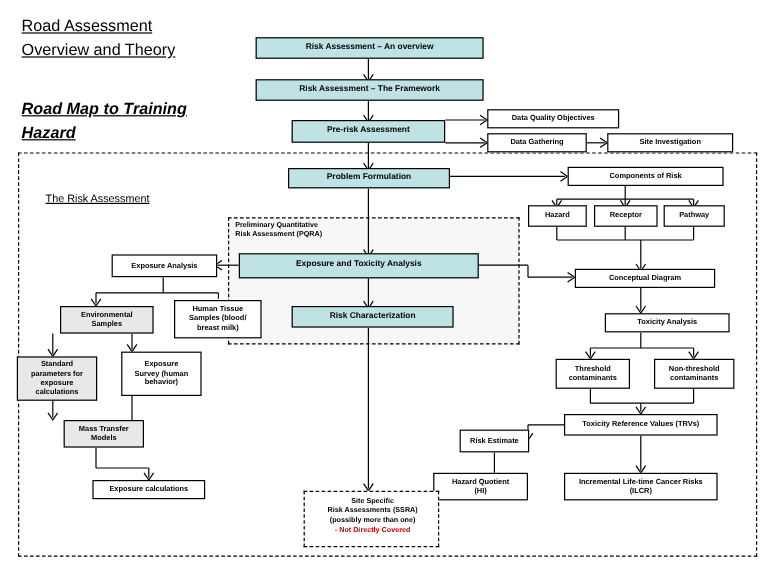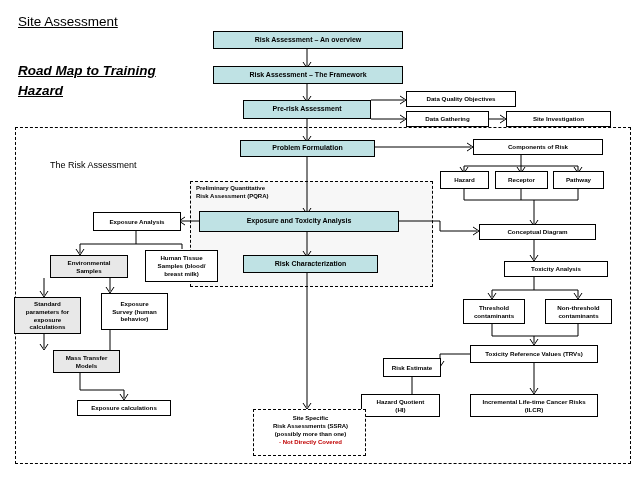--- a/index.html
+++ b/index.html
@@ -20,20 +20,21 @@
   .title-line {
     position: absolute;
     font-size: 13.5px;
     color: #000;
     text-decoration: underline;
     white-space: nowrap;
   }
   .title-line.bold-italic {
     font-weight: bold;
     font-style: italic;
+    margin-top: 20px;
   }
   .node {
     position: absolute;
     box-sizing: border-box;
     border: 1px solid #000;
     display: flex;
     align-items: center;
     justify-content: center;
     text-align: center;
     font-size: 6.2px;
@@ -83,26 +84,27 @@
     stroke: #000;
     stroke-width: 1;
     fill: none;
   }
 </style>
 </head>
 <body>
 
 <div id="canvas">
 
-  <div class="title-line" style="left:18px; top:14px;">Site Assessment</div>
+  <div class="title-line" style="left:18px; top:14px;">Road Assessment</div>
+  <div class="title-line" style="left:18px; top:34px;">Overview and Theory</div>
   <div class="title-line bold-italic" style="left:18px; top:63px;">Road Map to Training</div>
   <div class="title-line bold-italic" style="left:18px; top:83px;">Hazard</div>
 
   <div class="dash-box" style="left:15px; top:127px; width:616px; height:337px;"></div>
-  <div class="label-free" style="left:50px; top:160px;">The Risk Assessment</div>
+  <div class="label-free" style="left:38px; top:160px;text-decoration:underline;">The Risk Assessment</div>
 
   <div class="dash-box thin" style="left:190px; top:181px; width:243px; height:106px;"></div>
   <div style="position:absolute; left:196px; top:185px; width:110px; font-size:6px; font-weight:bold; line-height:1.3; color:#000;">
     <div>Preliminary Quantitative</div>
     <div>Risk Assessment (PQRA)</div>
   </div>
 
   <svg class="wires">
 
     <line x1="307" y1="49" x2="307" y2="66"></line>

